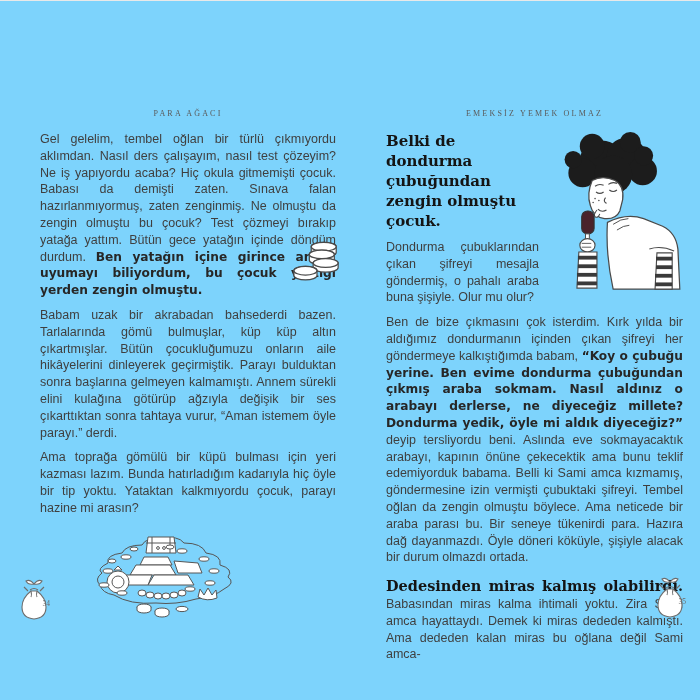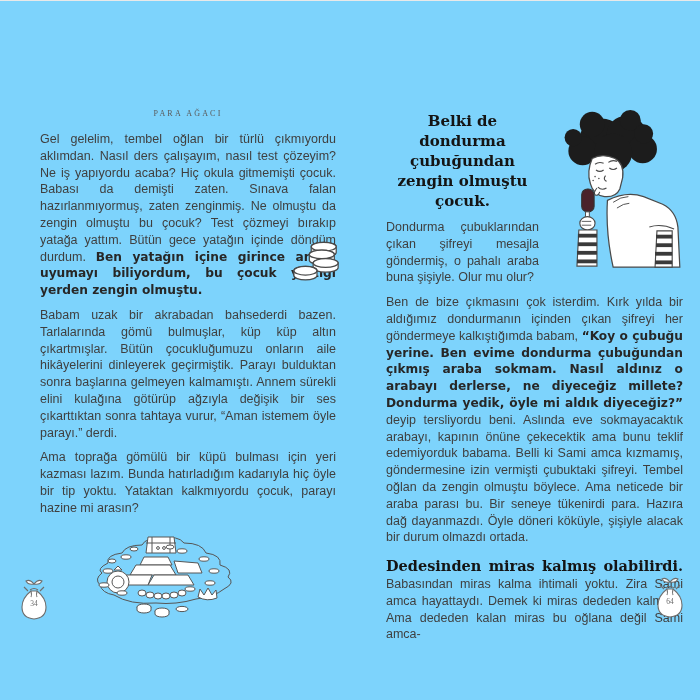--- a/index.html
+++ b/index.html
@@ -34,21 +34,21 @@
     font-size:14.5px;color:#141414;
   }
   .coin-stack{position:absolute;left:252px;top:130px;width:50px;height:50px;}
   .treasure{margin:10px 0 0 46px;width:155px;height:92px;}
   .boy-float{float:right;width:134px;height:146px;margin:0 0 4px 10px;}
   .boy-float svg{width:134px;height:160px;}
   .page-num-bag{position:absolute;width:32px;height:44px;}
   .bag-left{left:18px;top:577px;}
   .bag-right{left:654px;top:575px;}
   .page-num{
-    position:absolute;left:0;top:21px;width:32px;text-align:center;
+    position:absolute;left:0;top:21px;width:32px;text-align:right;
     font-size:7.5px;color:#6b6b6b;font-family:"Liberation Serif",serif;
   }
   svg{display:block;}
 </style>
 </head>
 <body>
 
 <div class="spread">
 
   <div class="page page-left">
@@ -129,20 +129,21 @@
               <ellipse cx="48" cy="22" rx="4" ry="2"></ellipse>
             <ellipse cx="84" cy="20" rx="4" ry="2"></ellipse>
               <ellipse cx="26" cy="34" rx="4" ry="2"></ellipse>
           </g>
         </g>
       </svg>
     </div>
   </div>
 
   <div class="page page-right">
+    <div class="running-header">EMEKSİZ YEMEK OLMAZ</div>
 
     <div class="boy-float">
       <svg viewBox="0 0 138 168">
 
         <g fill="#1c1c1c">
           <circle cx="54" cy="34" r="24"></circle>
             <circle cx="80" cy="28" r="21"></circle>
           <circle cx="97" cy="42" r="15"></circle>
             <circle cx="34" cy="44" r="15"></circle>
           <circle cx="66" cy="46" r="20"></circle>
@@ -187,21 +188,21 @@
         <g fill="#3a3a3a">
           <rect x="111" y="132" width="17" height="4"></rect>
             <rect x="111" y="141" width="17" height="4"></rect>
           <rect x="110" y="150" width="18" height="4"></rect>
             <rect x="110" y="159" width="18" height="4"></rect>
         </g>
         <path d="M104 124 q12 -4 26 2" fill="none" stroke="#4a4a4a" stroke-width="1.1"></path>
       </svg>
     </div>
 
-    <div class="heading" style="margin-top:2px;text-align:center;">Belki de dondurma çubuğundan zengin olmuştu çocuk.</div>
+    <div class="heading" style="margin-top:2px;">Belki de dondurma çubuğundan zengin olmuştu çocuk.</div>
 
     <p class="body">Dondurma çubuklarından çıkan şifreyi mesajla göndermiş, o pahalı araba buna şişiyle. Olur mu olur?</p>
 
     <p class="body"><span>Ben de bize çıkmasını çok isterdim. Kırk yılda bir aldığımız dondurmanın içinden çıkan şifreyi her göndermeye kalkıştığımda babam, </span><span class="comic">“Koy o çubuğu yerine. Ben evime dondurma çubuğundan çıkmış araba sokmam. Nasıl aldınız o arabayı derlerse, ne diyeceğiz millete? Dondurma yedik, öyle mi aldık diyeceğiz?”</span><span> deyip tersliyordu beni. Aslında eve sokmayacaktık arabayı, kapının önüne çekecektik ama bunu teklif edemiyorduk babama. Belli ki Sami amca kızmamış, göndermesine izin vermişti çubuktaki şifreyi. Tembel oğlan da zengin olmuştu böylece. Ama neticede bir araba parası bu. Bir seneye tükenirdi para. Hazıra dağ dayanmazdı. Öyle döneri köküyle, şişiyle alacak bir durum olmazdı ortada.</span></p>
 
     <p class="body" style="margin-top:12px;"><span class="heading-inline">Dedesinden miras kalmış olabilirdi.</span><span> Babasından miras kalma ihtimali yoktu. Zira Sami amca hayattaydı. Demek ki miras dededen kalmıştı. Ama dededen kalan miras bu oğlana değil Sami amca-</span></p>
   </div>
 
   <div class="page-num-bag bag-left">
     <svg viewBox="0 0 32 44">
@@ -217,16 +218,16 @@
 
   <div class="page-num-bag bag-right">
     <svg viewBox="0 0 32 44">
       <g fill="none" stroke="#6e6e6e" stroke-width="1.1">
         <path d="M16 6 q-4 -5 -8 -3 q2 4 8 3 q4 -5 8 -3 q-2 4 -8 3" fill="#fff"></path>
         <path d="M12 12 q4 -3 8 0 M10 13 l-4 -4 M22 13 l4 -4"></path>
         <path d="M13 13 Q4 20 4 29 Q4 40 16 41 Q28 40 28 29 Q28 20 19 13 Z" fill="#fff"></path>
         <path d="M13 13 q1 4 0 6 M19 13 q-1 4 0 6"></path>
       </g>
     </svg>
-    <div class="page-num">64</div>
+    <div class="page-num">35</div>
   </div>
 
 </div>
 
 </body></html>

